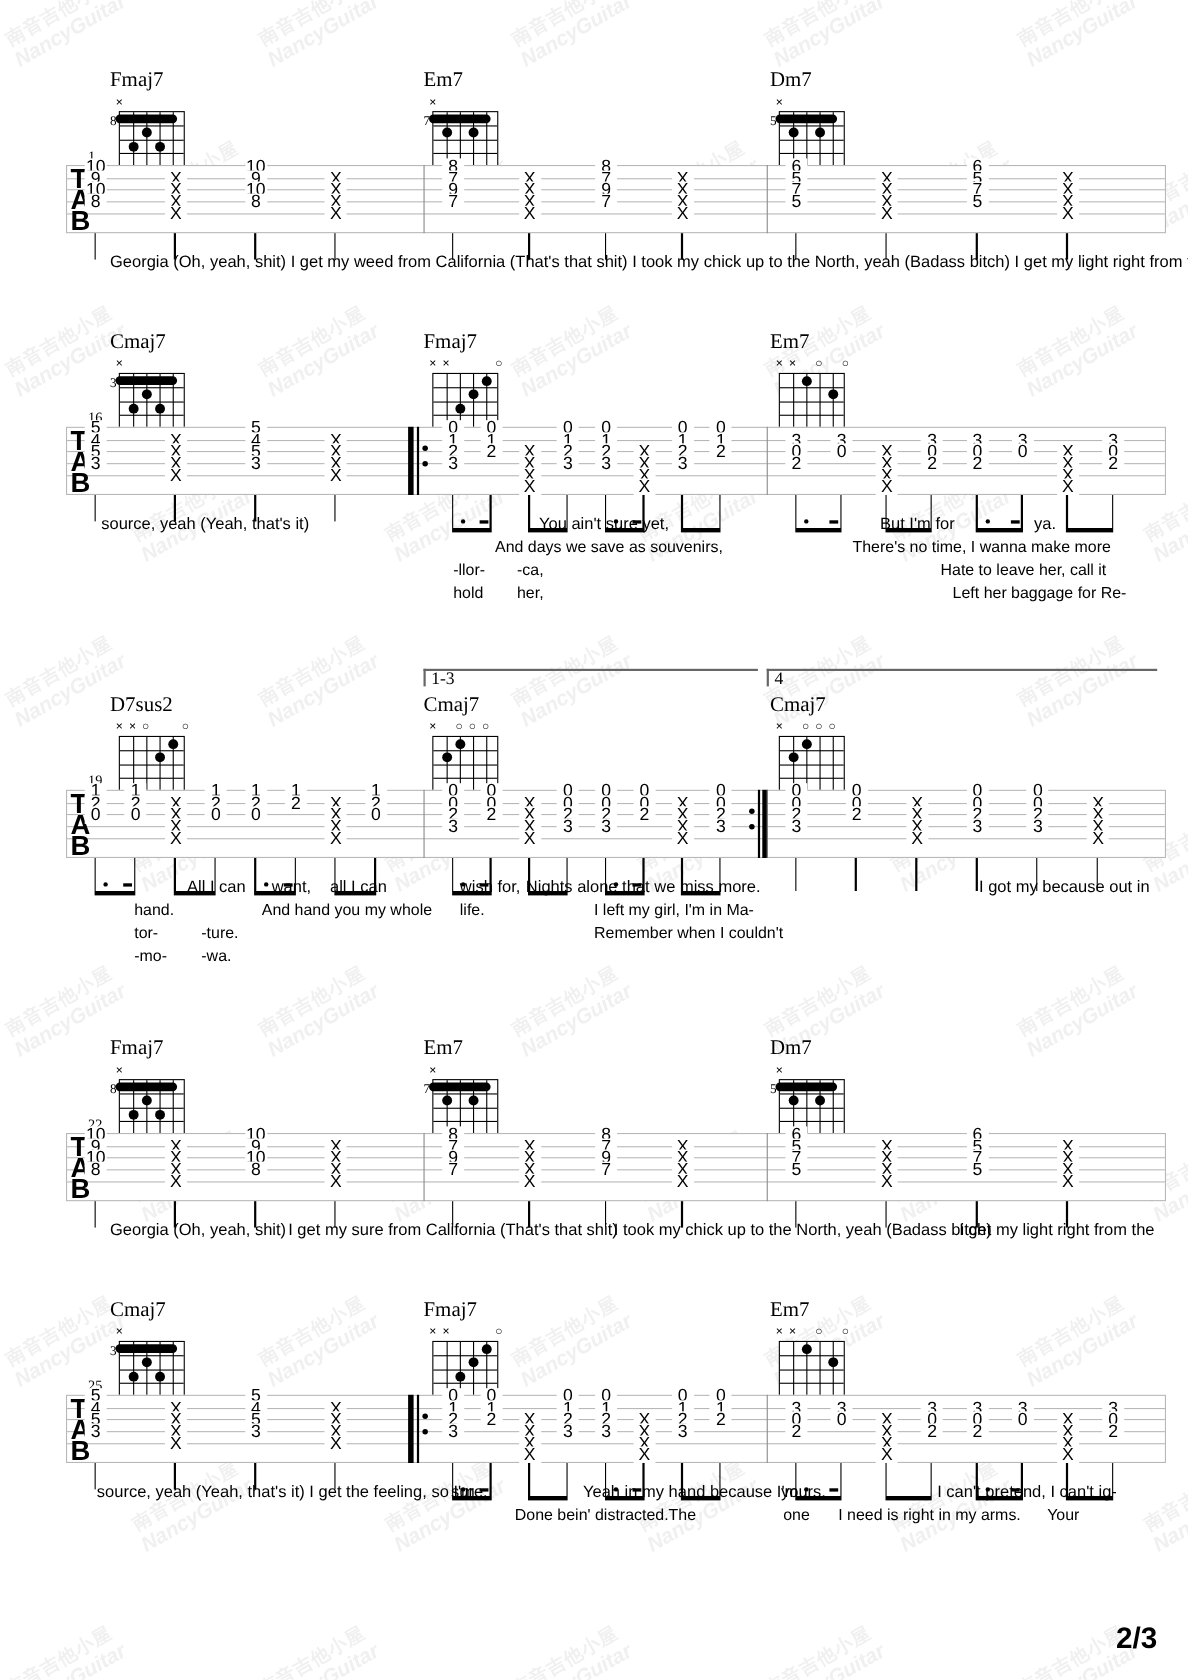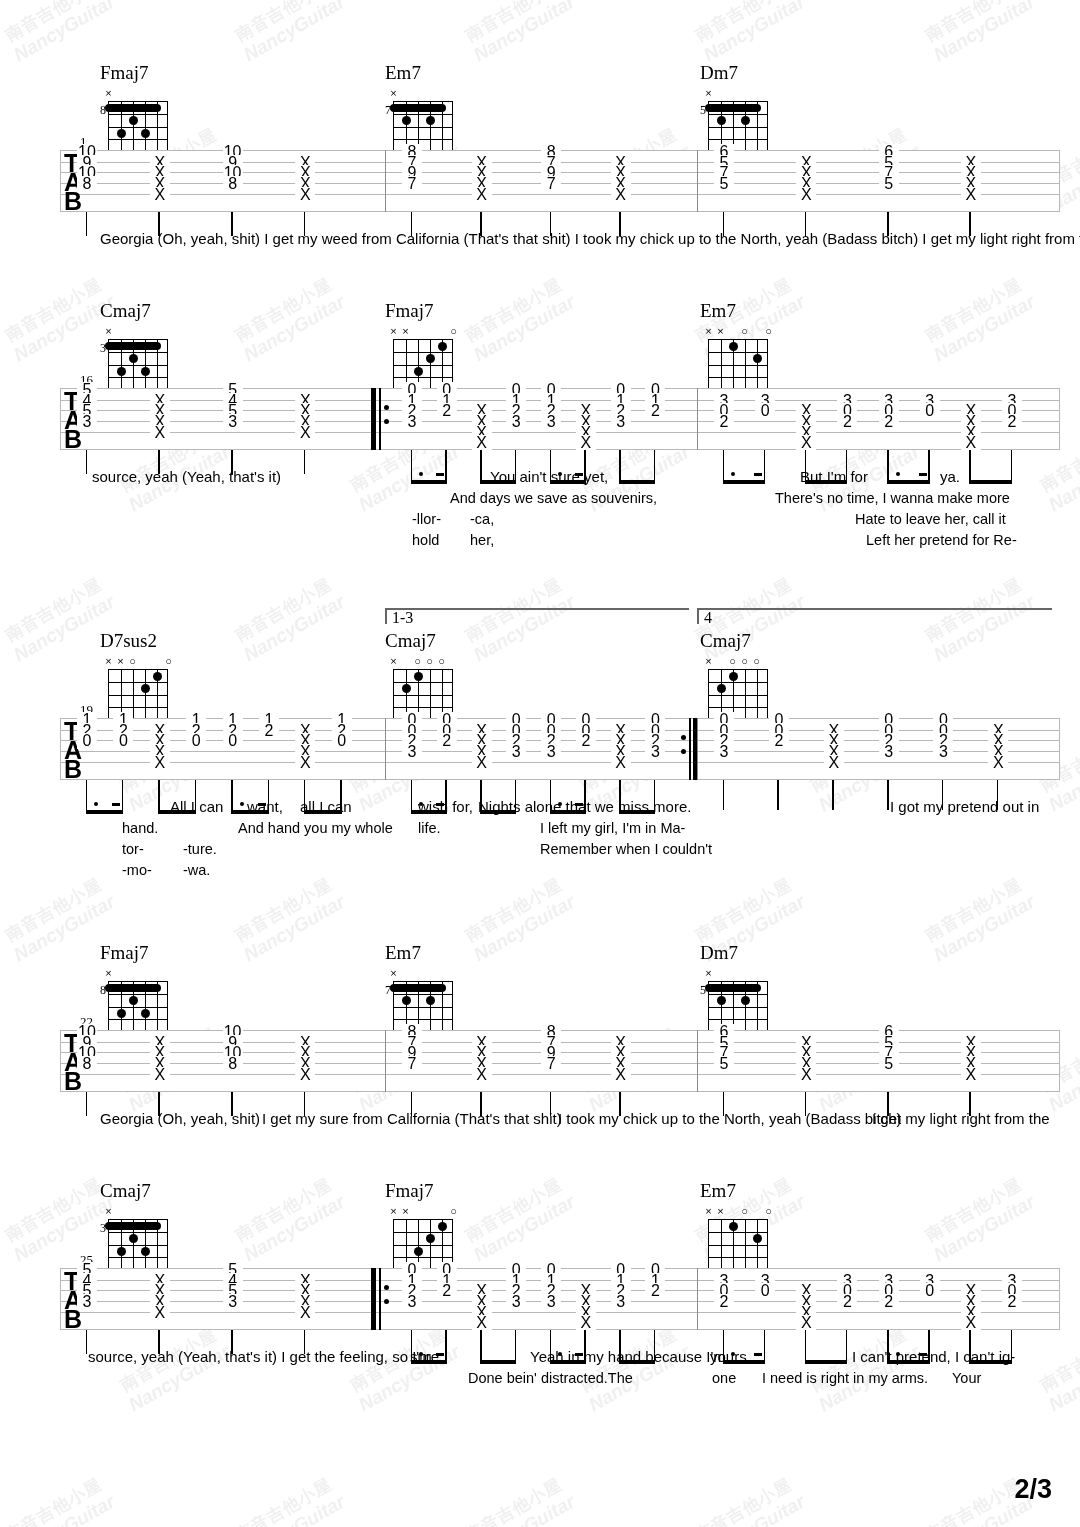--- a/index.html
+++ b/index.html
@@ -679,21 +679,21 @@
       <div class="lyric" style="left: 490px; top: 468px;">You ain't sure yet,</div>
       <div class="lyric" style="left: 800px; top: 468px;">But I'm for</div>
       <div class="lyric" style="left: 940px; top: 468px;">ya.</div>
       <div class="lyric small" style="left: 450px; top: 490px;">And days we save as souvenirs,</div>
       <div class="lyric small" style="left: 775px; top: 490px;">There's no time, I wanna make more</div>
       <div class="lyric small" style="left: 412px; top: 511px;">-llor-</div>
       <div class="lyric small" style="left: 470px; top: 511px;">-ca,</div>
       <div class="lyric small" style="left: 855px; top: 511px;">Hate to leave her, call it</div>
       <div class="lyric small" style="left: 412px; top: 532px;">hold</div>
       <div class="lyric small" style="left: 470px; top: 532px;">her,</div>
-      <div class="lyric small" style="left: 866px; top: 532px;">Left her pretend for Re-</div>
+      <div class="lyric small" style="left: 866px; top: 532px;">Left her baggage for Re-</div>
     </div>
     <div class="system" style="top: 0px;">
       <div class="chordname" style="left: 100px; top: 630px;">D7sus2</div>
       <div class="chorddia" style="left: 108px; top: 656px; width: 60px; height: 86px;">
         <div class="cd-marks">
           <div class="cd-mark" style="left: -4px;">×</div>
           <div class="cd-mark" style="left: 8px;">×</div>
           <div class="cd-mark" style="left: 20px;">○</div>
           <div class="cd-mark" style="left: 56px;">○</div>
         </div>
@@ -897,21 +897,21 @@
       <div class="note x" style="left: 988.333px; top: 722.69px; width: 18px;">X</div>
       <div class="note x" style="left: 988.333px; top: 733.379px; width: 18px;">X</div>
       <div class="note x" style="left: 988.333px; top: 744.069px; width: 18px;">X</div>
       <div class="note x" style="left: 988.333px; top: 754.759px; width: 18px;">X</div>
       <div class="stem" style="left: 996.833px; top: 780px; height: 30px;"></div>
       <div class="lyric" style="left: 170px; top: 798px;">All I can</div>
       <div class="lyric" style="left: 247px; top: 798px;">want,</div>
       <div class="lyric" style="left: 300px; top: 798px;">all I can</div>
       <div class="lyric" style="left: 418px; top: 798px;">wish for,</div>
       <div class="lyric" style="left: 478px; top: 798px;">Nights alone that we miss more.</div>
-      <div class="lyric" style="left: 890px; top: 798px;">I got my pretend out in</div>
+      <div class="lyric" style="left: 890px; top: 798px;">I got my because out in</div>
       <div class="lyric small" style="left: 122px; top: 820px;">hand.</div>
       <div class="lyric small" style="left: 238px; top: 820px;">And hand you my whole</div>
       <div class="lyric small" style="left: 418px; top: 820px;">life.</div>
       <div class="lyric small" style="left: 540px; top: 820px;">I left my girl, I'm in Ma-</div>
       <div class="lyric small" style="left: 122px; top: 841px;">tor-</div>
       <div class="lyric small" style="left: 183px; top: 841px;">-ture.</div>
       <div class="lyric small" style="left: 540px; top: 841px;">Remember when I couldn't</div>
       <div class="lyric small" style="left: 122px; top: 862px;">-mo-</div>
       <div class="lyric small" style="left: 183px; top: 862px;">-wa.</div>
     </div>

